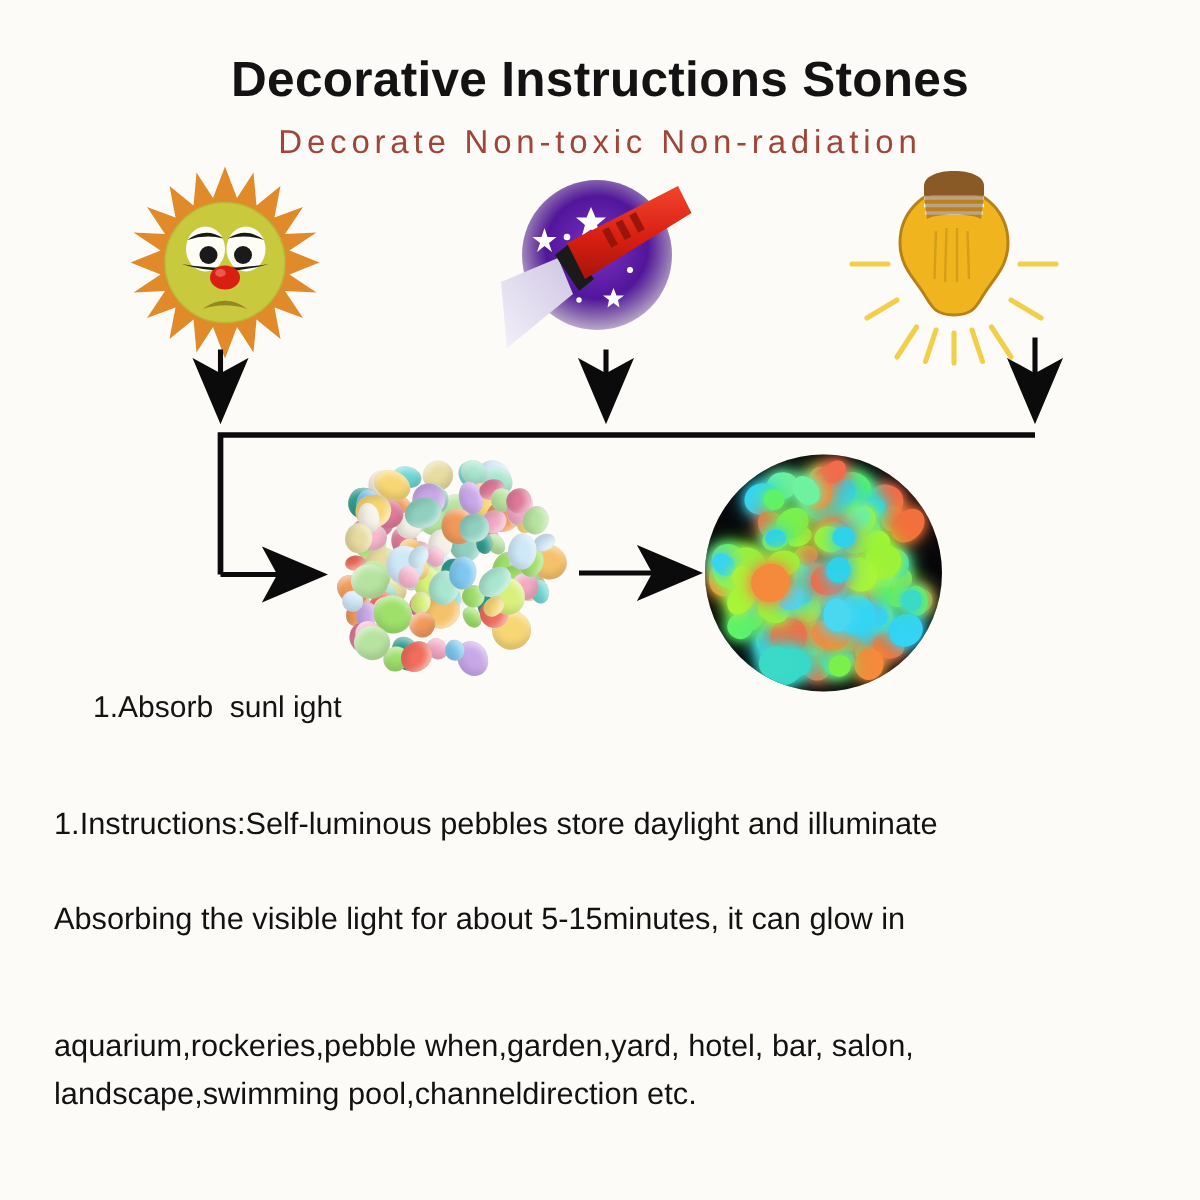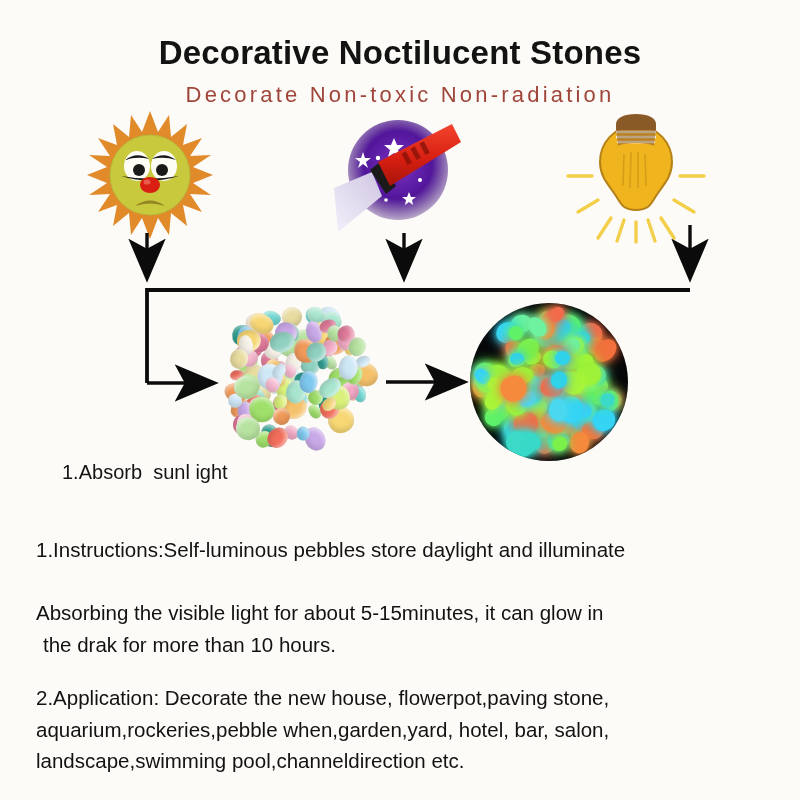--- a/index.html
+++ b/index.html
@@ -75,21 +75,21 @@
   }
   .body-text p{margin:0;}
   .body-text p.para2{margin-top:22px;}
   .ind{padding-left:7px;}
 </style>
 </head>
 <body>
 
 <div class="page">
 
-  <div class="title">Decorative Noctilucent Stones</div>
+  <div class="title">Decorative Instructions Stones</div>
   <div class="subtitle">Decorate Non-toxic Non-radiation</div>
 
   <div class="icon-row">
 
     <div class="sun">
       <svg width="130" height="130" viewBox="0 0 130 130">
         <g fill="#e08a2a">
           <polygon points="65,1 73,22 84,5 86,27 102,14 98,35 117,28 105,46 126,45 108,57 128,65 108,73 126,85 105,84 117,102 98,95 102,116 86,103 84,125 73,108 65,129 57,108 46,125 44,103 28,116 32,95 13,102 25,84 4,85 22,73 2,65 22,57 4,45 25,46 13,28 32,35 28,14 44,27 46,5 57,22"></polygon>
         </g>
         <circle cx="65" cy="65" r="40" fill="#c9c93e"></circle>
@@ -434,22 +434,21 @@
 
   <div class="cap1">1.Absorb  sunl ight</div>
   <div class="cap2">
   </div>
 
   <div class="body-text">
     <p>
       <span>1.Instructions:Self-luminous pebbles store daylight and illuminate</span><br>
       <br>
       <span>Absorbing the visible light for about 5-15minutes, it can glow in</span><br>
-      <span class="ind"> the drak for more than 10 hours.</span>
     </p>
     <p class="para2">
-      <span>2.Application: Decorate the new house, flowerpot,paving stone,</span><br>
+      <br>
       <span>aquarium,rockeries,pebble when,garden,yard, hotel, bar, salon,</span><br>
       <span>landscape,swimming pool,channeldirection etc.</span>
     </p>
   </div>
 
 </div>
 
 </body></html>

